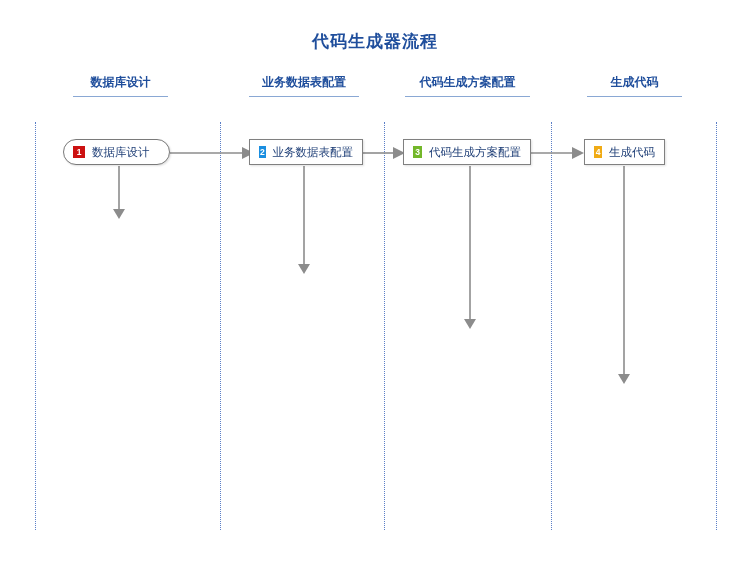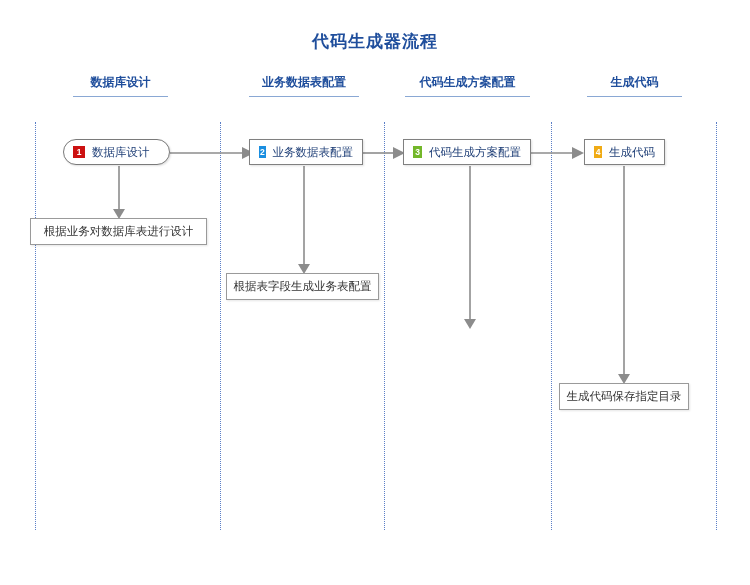--- a/index.html
+++ b/index.html
@@ -187,20 +187,17 @@
   <div class="node" style="left:403px; top:139px; width:128px;">
     <span class="badge green">3</span>
     <span>代码生成方案配置</span>
   </div>
 
   <div class="node" style="left:584px; top:139px; width:81px;">
     <span class="badge orange">4</span>
     <span>生成代码</span>
   </div>
 
-  <div class="desc" style="left:30px;  top:218px; width:177px;">根据业务对数据库表进行设计</div>
-
-  <div class="desc" style="left:226px; top:273px; width:153px;">根据表字段生成业务表配置</div>
-
-
-  <div class="desc" style="left:559px; top:383px; width:130px;">生成代码保存指定目录</div>
+
+
+
 
 </div>
 
 </body></html>

